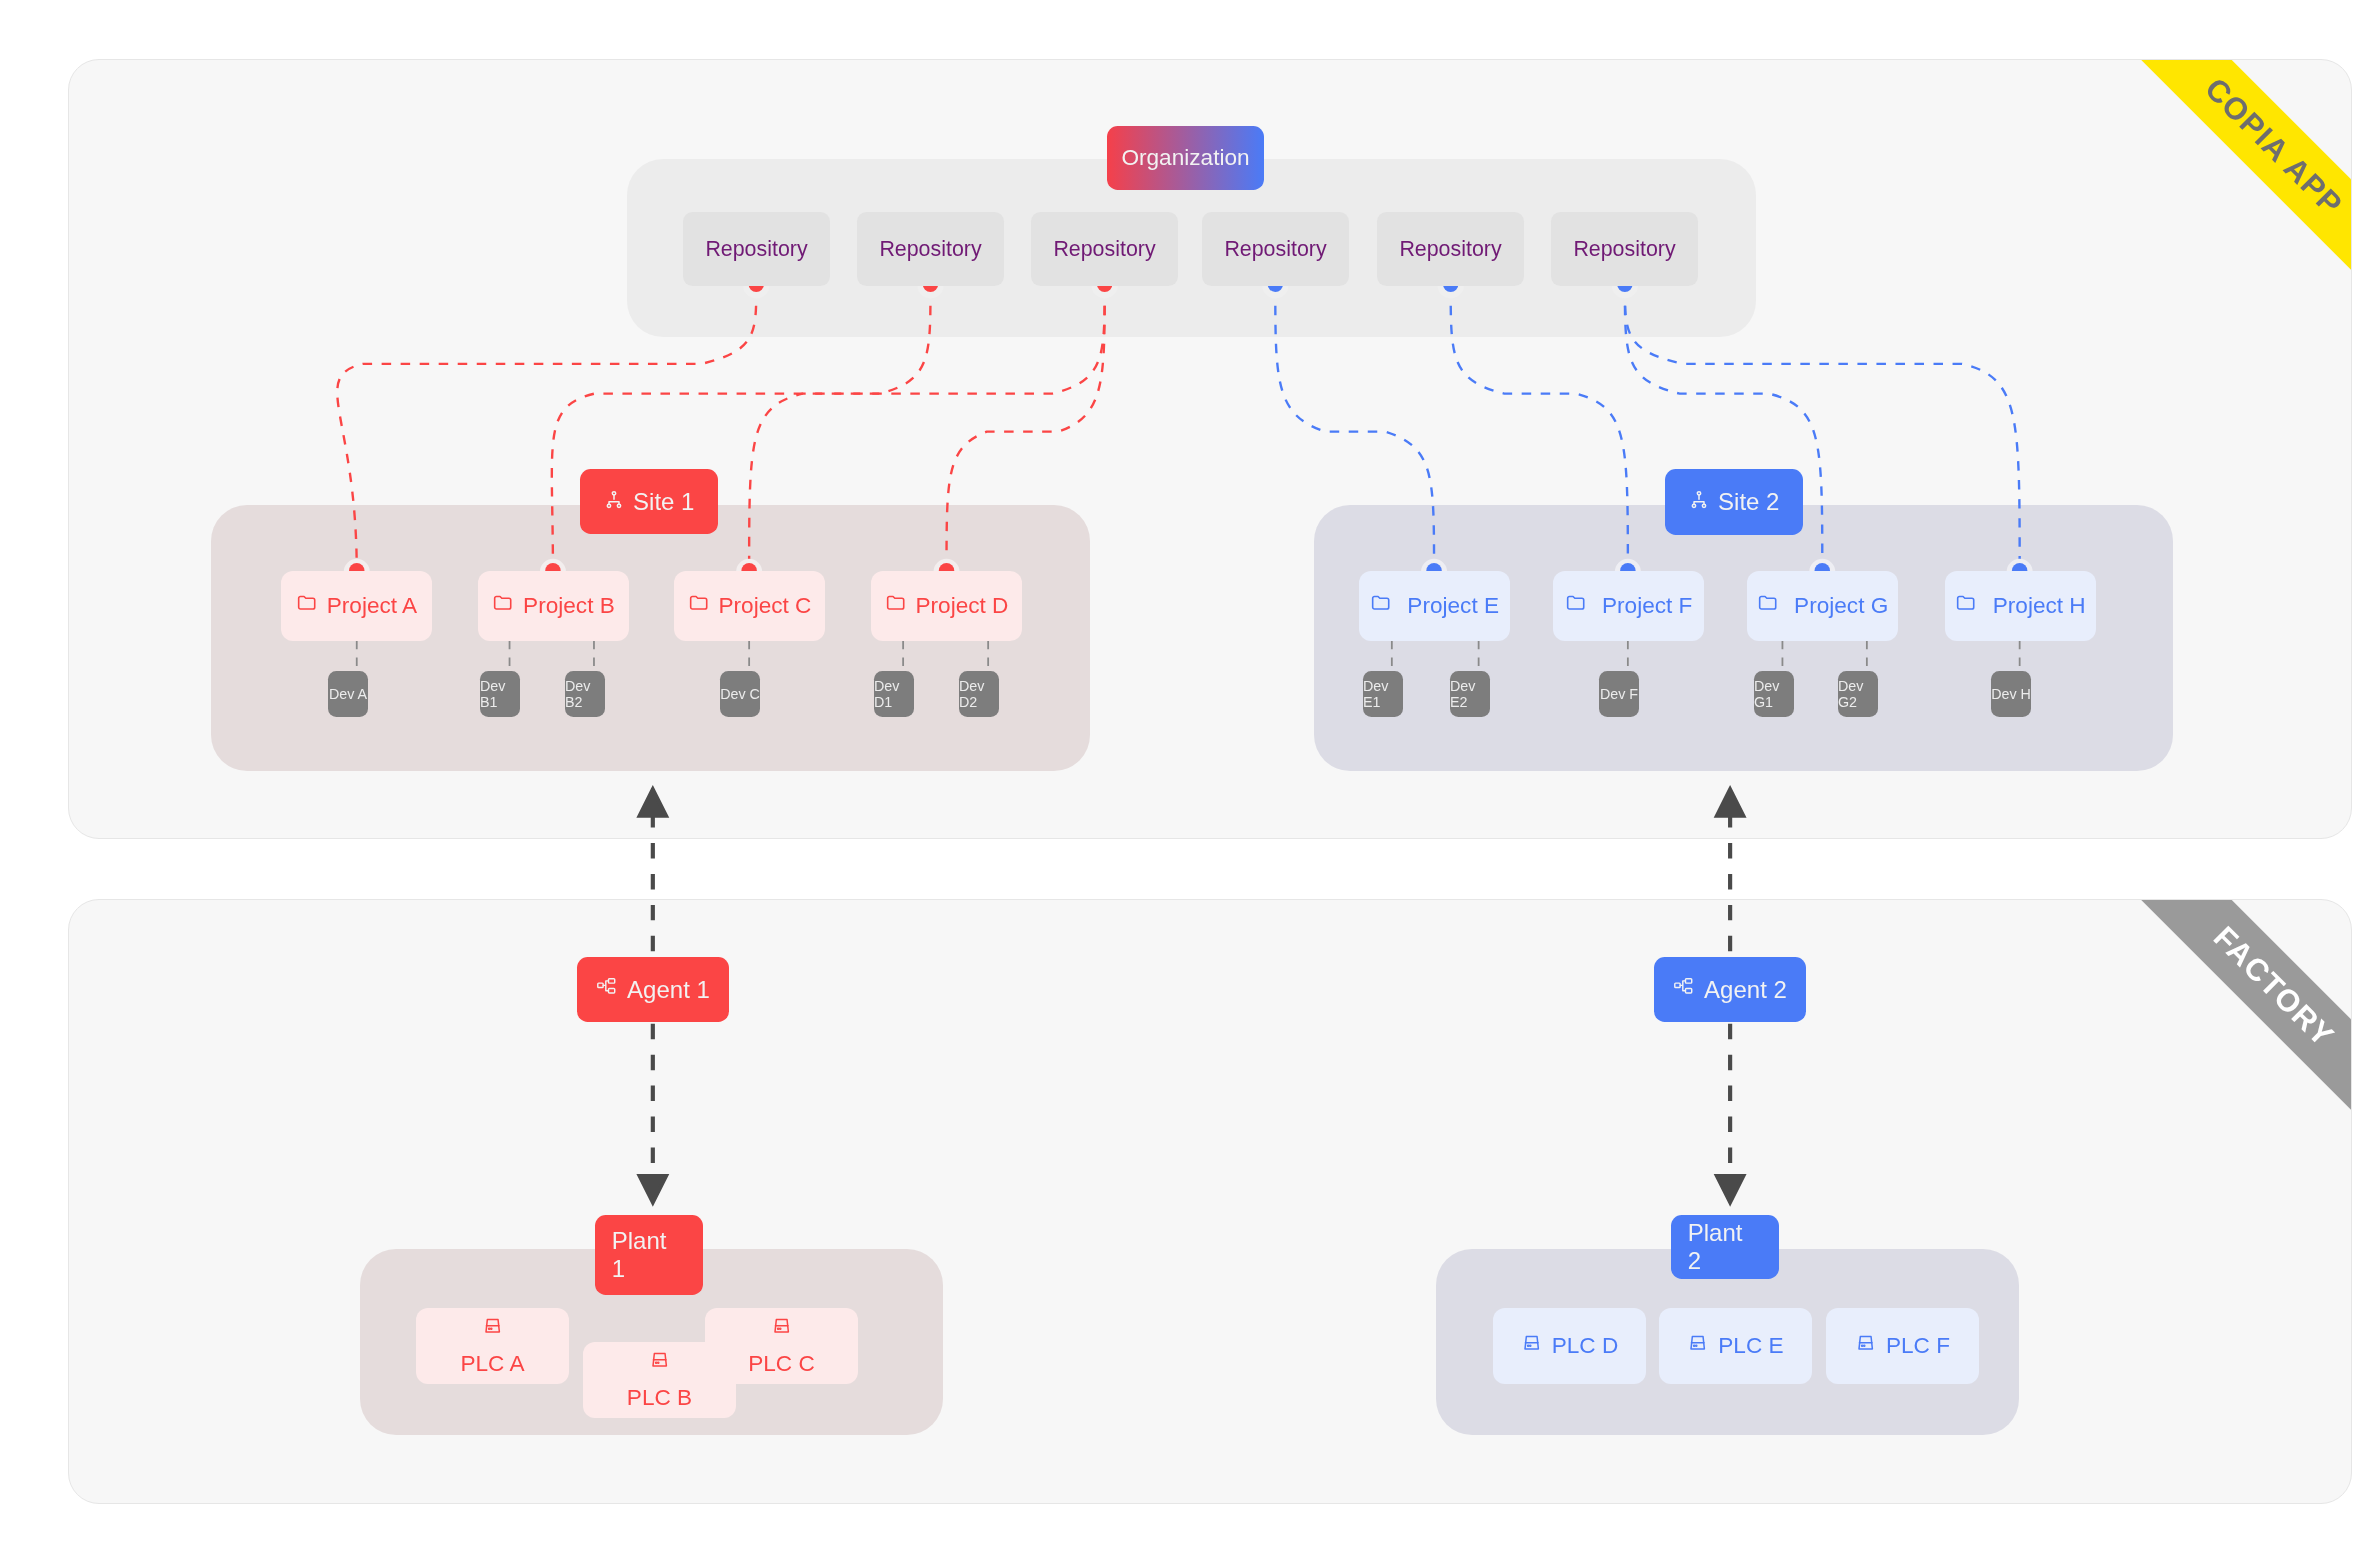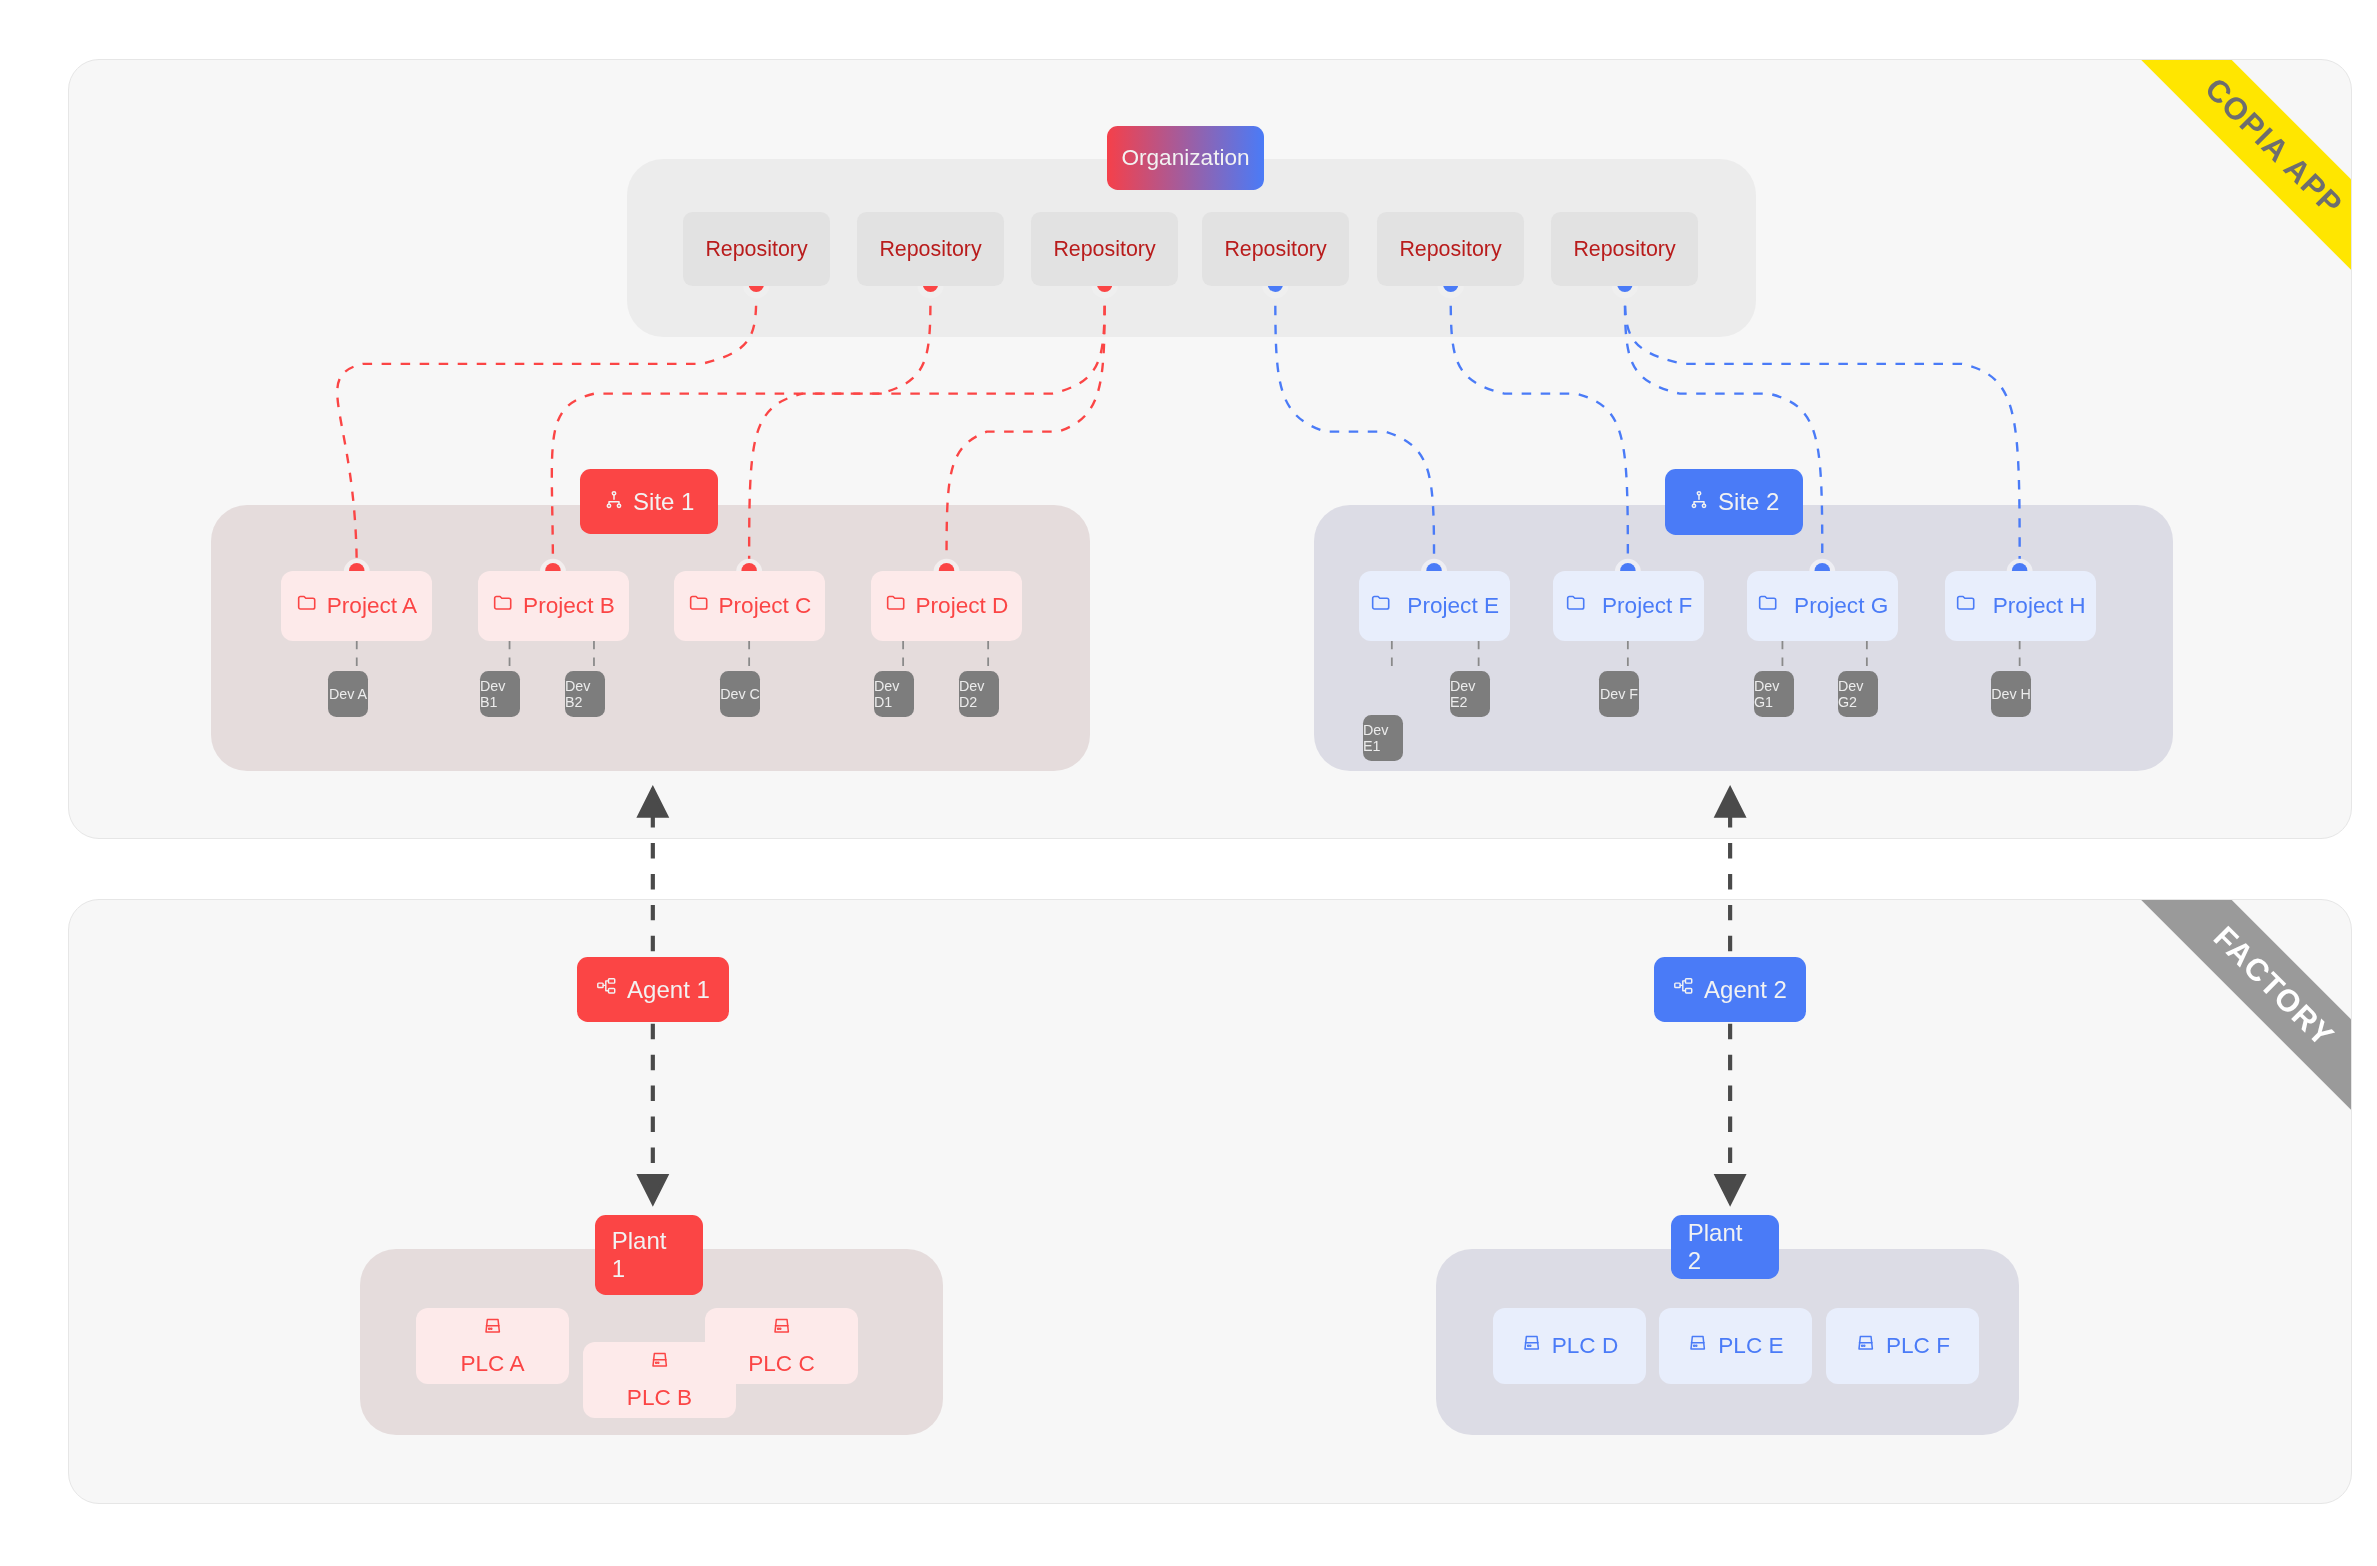--- a/index.html
+++ b/index.html
@@ -72,21 +72,21 @@
   #badge-plant2{ left: 1671px; top: 1215px; width: 108px; height: 64px; background: #4a7bf7; }
   .badge svg { flex: 0 0 auto; }
 
   
   .repo-card {
     position: absolute;
     width: 147px; height: 74px;
     background: #e2e2e2;
     border-radius: 9.5px;
     display: flex; align-items: center; justify-content: center;
-    color: #b91c1c; font-size: 21.4px;
+    color: #701a75; font-size: 21.4px;
     z-index: 4;
   }
 
   
   .proj-card {
     position: absolute;
     width: 151px; height: 70px;
     border-radius: 12px;
     display: flex; align-items: center; justify-content: center; gap: 9.5px;
     font-size: 22.6px;
@@ -342,21 +342,21 @@
     </div>
   <div class="dev-chip" style="left:720px; top:671px;">
       <span>Dev C</span>
     </div>
   <div class="dev-chip" style="left:874px; top:671px;">
       <span>Dev D1</span>
     </div>
   <div class="dev-chip" style="left:959px; top:671px;">
       <span>Dev D2</span>
     </div>
-  <div class="dev-chip" style="left:1363px; top:671px;margin-top:44px;">
+  <div class="dev-chip" style="left:1363px; top:671px;">
       <span>Dev E1</span>
     </div>
   <div class="dev-chip" style="left:1450px; top:671px;">
       <span>Dev E2</span>
     </div>
   <div class="dev-chip" style="left:1599px; top:671px;">
       <span>Dev F</span>
     </div>
   <div class="dev-chip" style="left:1754px; top:671px;">
       <span>Dev G1</span>

